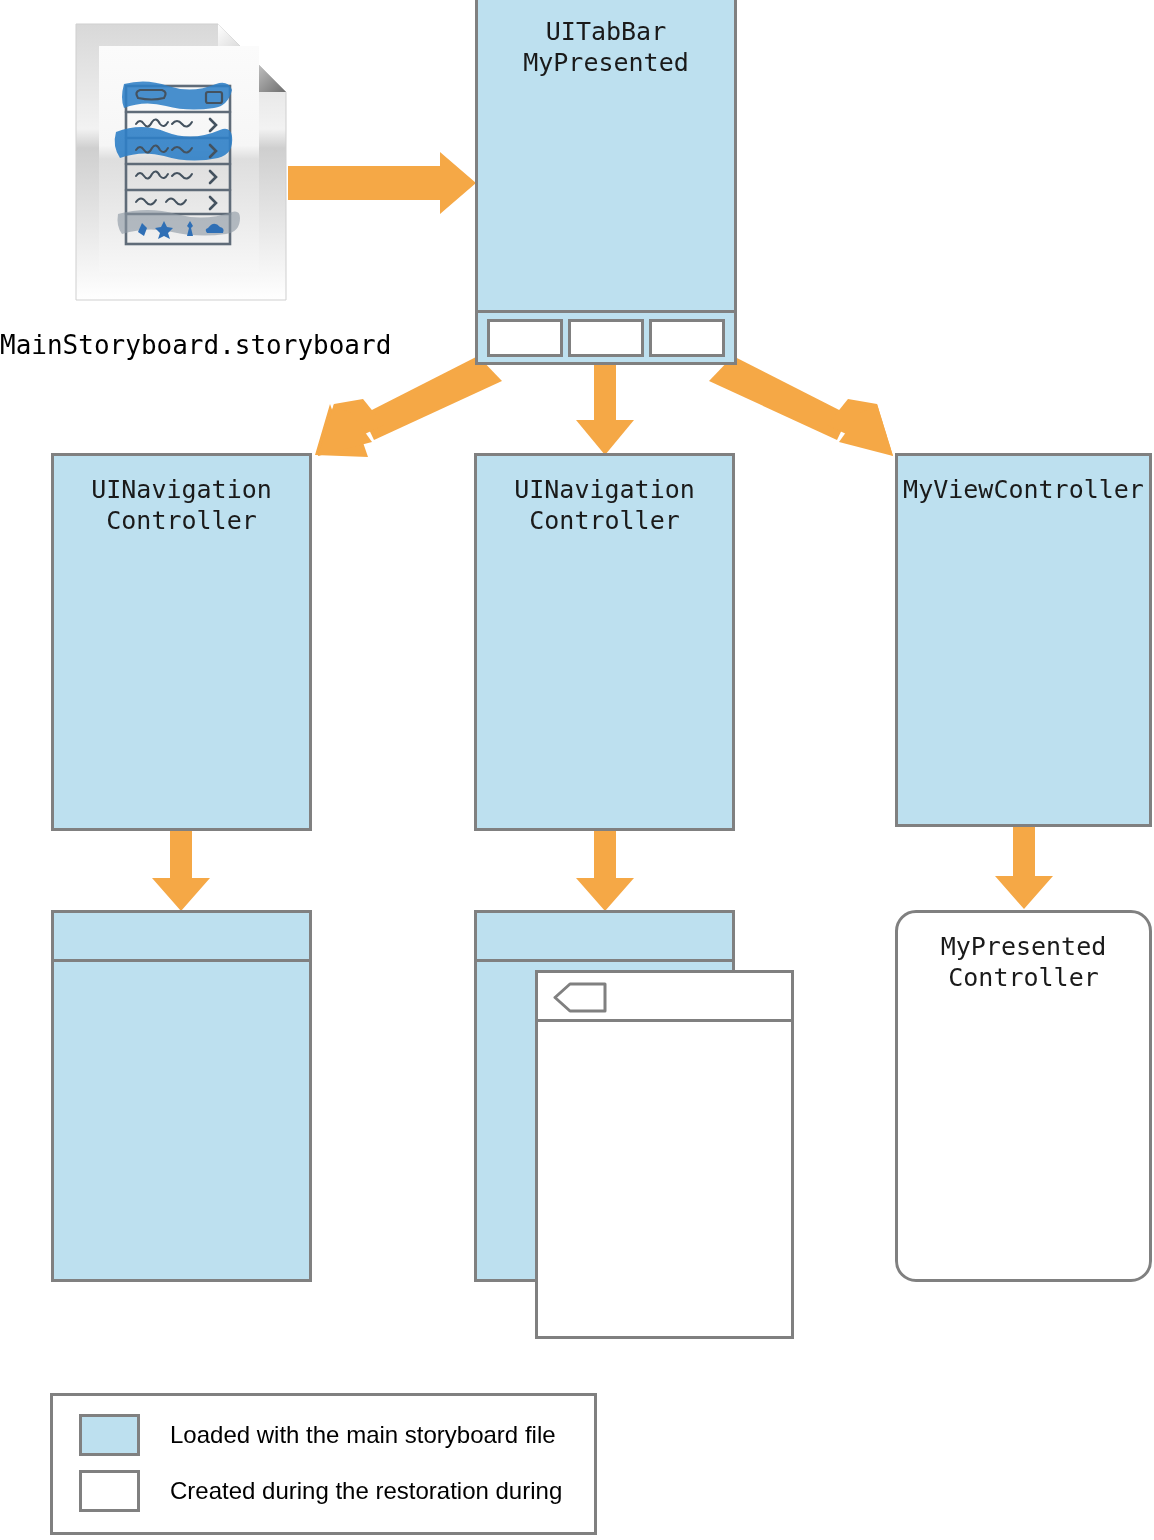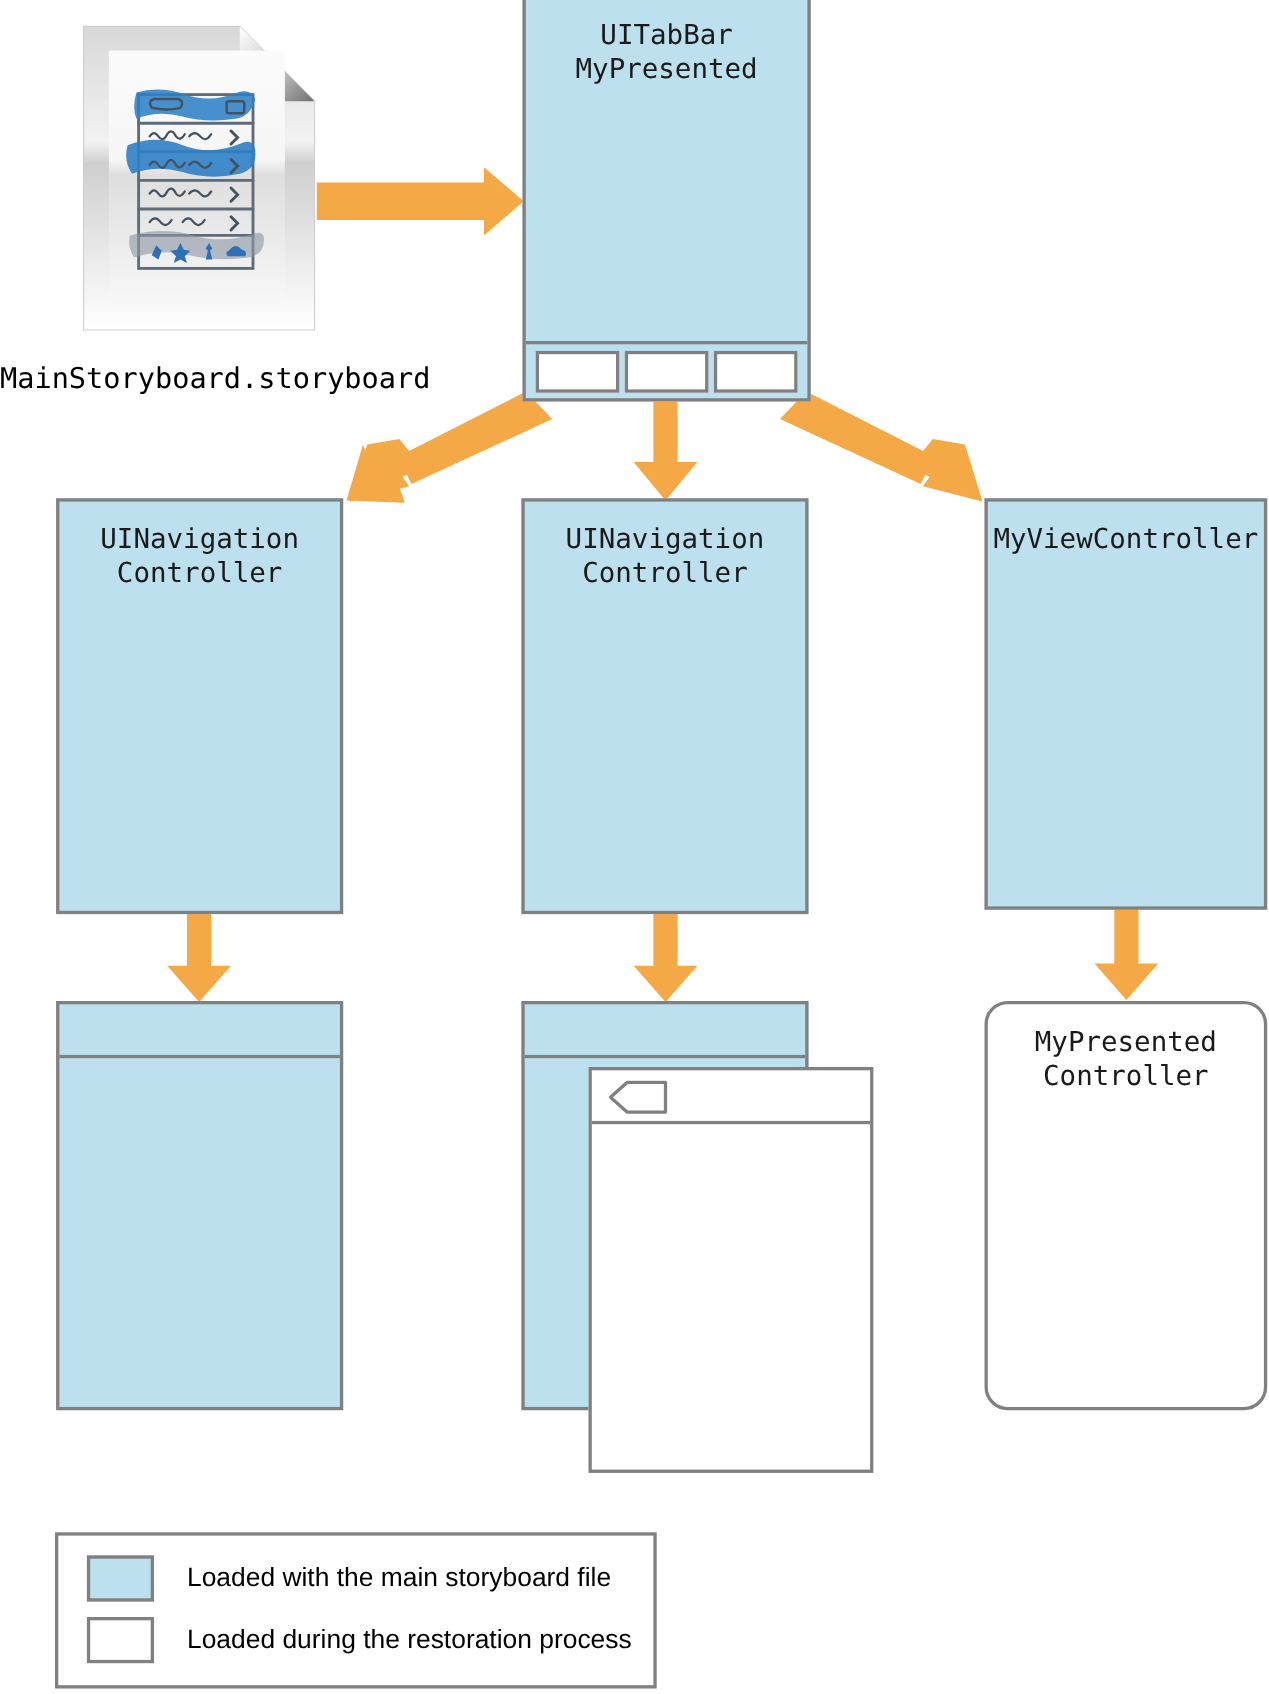--- a/index.html
+++ b/index.html
@@ -302,17 +302,17 @@
 Controller</div>
   </div>
 
   <div class="legend">
     <div class="legend-row r1">
       <div class="legend-swatch" style="background:#bde0ef;"></div>
       <div class="legend-text">Loaded with the main storyboard file</div>
     </div>
     <div class="legend-row r2">
       <div class="legend-swatch" style="background:#ffffff;"></div>
-      <div class="legend-text">Loaded during the restoration process</div>
+      <div class="legend-text">Created during the restoration during</div>
     </div>
   </div>
 
 </div>
 
 </body></html>

